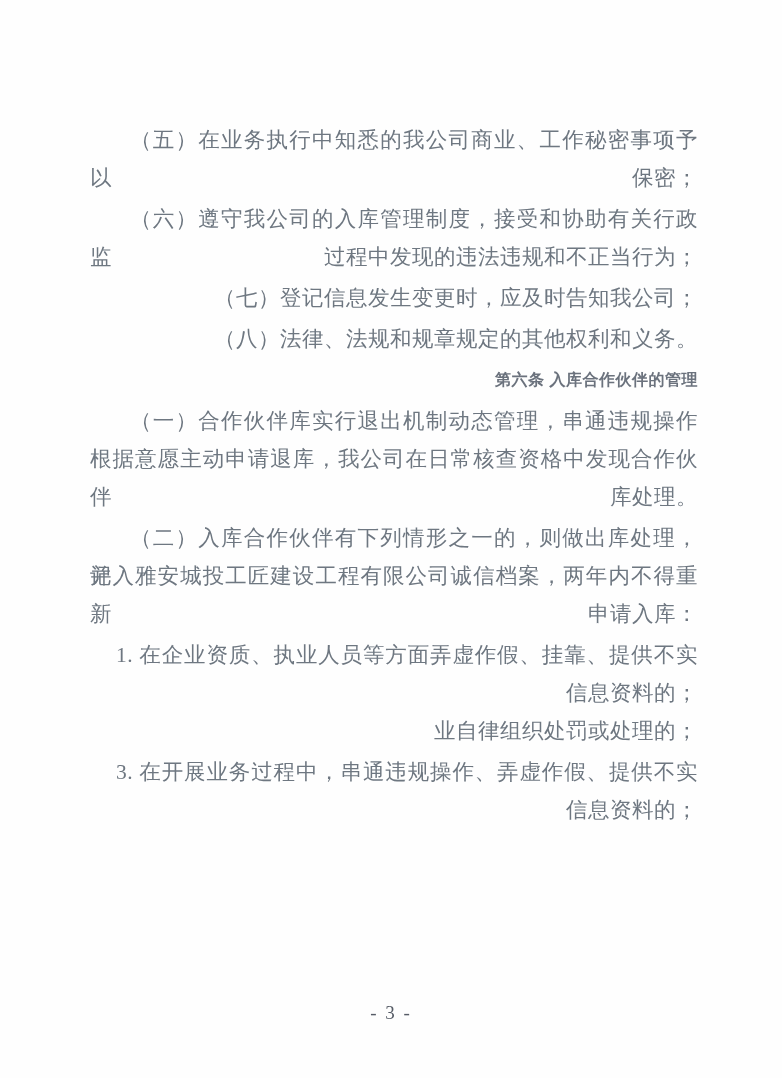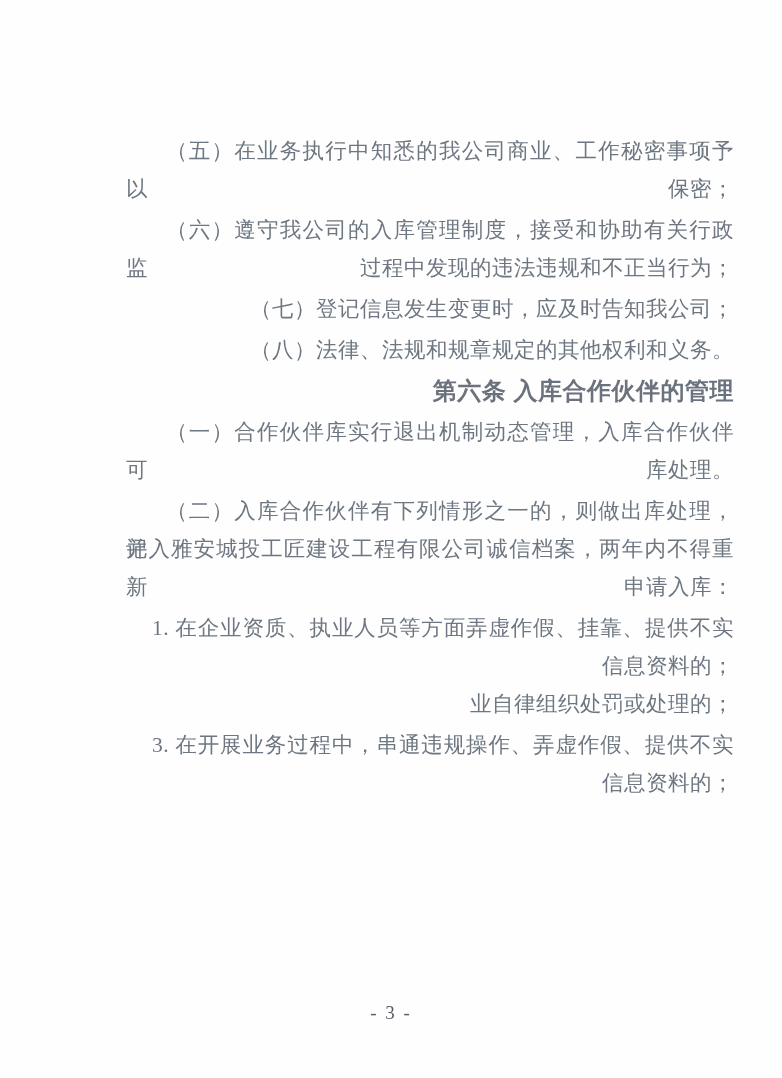--- a/index.html
+++ b/index.html
@@ -7,43 +7,42 @@
     position: relative;
     width: 782px;
     height: 1078px;
     background: #fefefe;
     overflow: hidden;
     font-family: "Liberation Serif", "DejaVu Serif", serif;
   }
   .content {
     position: absolute;
     left: 90px;
-    top: 132px;
+    top: 121px;
     width: 608px;
-    margin-left: 36px;
   }
   .line {
     font-size: 21.5px;
     line-height: 38px;
     height: 38px;
     color: #6e7781;
     text-align: right;
     letter-spacing: 0.5px;
   }
   .line.just {
     text-align: justify;
     text-align-last: justify;
   }
   .line.indent { text-indent: 40px; }
   .line.indent-num { text-indent: 26px; }
   .line.para { margin-top: 3px; }
   .line.heading {
     font-family: "Liberation Sans", "DejaVu Sans", sans-serif;
     font-weight: bold;
-    font-size: 24px;
+    font-size: 16px;
     color: #6b727d;
     letter-spacing: 0.5px;
   }
   .pageno {
     position: absolute;
     left: 0;
     top: 1000px;
     width: 782px;
     text-align: center;
     font-size: 19px;
@@ -58,21 +57,22 @@
 
 <div class="page">
   <div class="content">
     <div class="line indent just">（五）在业务执行中知悉的我公司商业、工作秘密事项予以</div>
     <div class="line">保密；</div>
     <div class="line indent just para">（六）遵守我公司的入库管理制度，接受和协助有关行政监</div>
     <div class="line">过程中发现的违法违规和不正当行为；</div>
     <div class="line indent para">（七）登记信息发生变更时，应及时告知我公司；</div>
     <div class="line indent para">（八）法律、法规和规章规定的其他权利和义务。</div>
     <div class="line indent heading para">第六条 入库合作伙伴的管理</div>
-    <div class="line indent just para">（一）合作伙伴库实行退出机制动态管理，入库合作伙伴可</div>
+    <div class="line indent just para">（一）合作伙伴库实行退出机制动态管理，串通违规操作</div>
+    <div class="line just">根据意愿主动申请退库，我公司在日常核查资格中发现合作伙伴</div>
     <div class="line">库处理。</div>
     <div class="line indent just para">（二）入库合作伙伴有下列情形之一的，则做出库处理，并</div>
     <div class="line just">记入雅安城投工匠建设工程有限公司诚信档案，两年内不得重新</div>
     <div class="line">申请入库：</div>
     <div class="line indent-num just para">1. 在企业资质、执业人员等方面弄虚作假、挂靠、提供不实</div>
     <div class="line">信息资料的；</div>
     <div class="line">业自律组织处罚或处理的；</div>
     <div class="line indent-num just para">3. 在开展业务过程中，串通违规操作、弄虚作假、提供不实</div>
     <div class="line">信息资料的；</div>
   </div>

